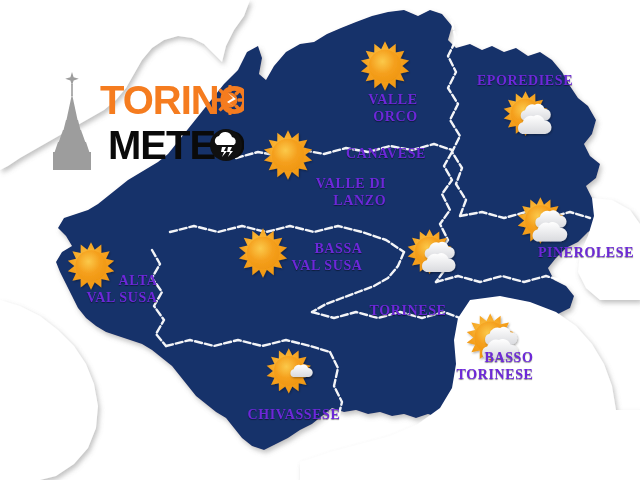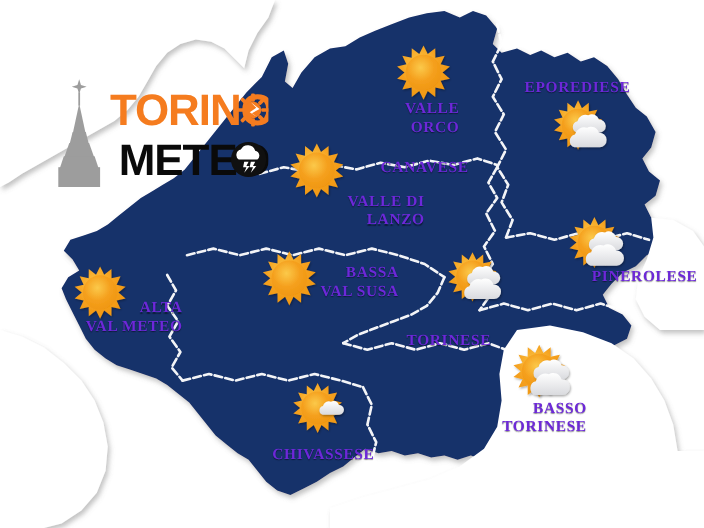--- a/index.html
+++ b/index.html
@@ -326,21 +326,21 @@
               <feDropShadow dx="1.5" dy="2" stdDeviation="1.6" flood-color="#000" flood-opacity="0.35"></feDropShadow>
             </filter>
           </defs>
           <g filter="url(#ds6)">
             <polygon points="50.00,6.00 56.85,19.97 69.09,10.36 69.20,25.92 84.40,22.57 77.75,36.64 92.90,40.21 80.80,50.00 92.90,59.79 77.75,63.36 84.40,77.43 69.20,74.08 69.09,89.64 56.85,80.03 50.00,94.00 43.15,80.03 30.91,89.64 30.80,74.08 15.60,77.43 22.25,63.36 7.10,59.79 19.20,50.00 7.10,40.21 22.25,36.64 15.60,22.57 30.80,25.92 30.91,10.36 43.15,19.97" fill="url(#sg6)"></polygon>
             <circle cx="50" cy="50" r="29.040000000000003" fill="url(#sg6)"></circle>
           </g>
         </svg>
       </div>
       <div class="region-label" style="left: 122px; top: 289px;">ALTA
-VAL METEO</div>
+VAL SUSA</div>
       <div class="wx-icon" title="Poco nuvoloso" style="left: 434px; top: 255px;">
         <svg width="56" height="56" viewBox="0 0 100 100">
           <defs>
             <radialGradient id="sg7" cx="42%" cy="36%" r="68%">
               <stop offset="0%" stop-color="#fbc94a"></stop>
               <stop offset="55%" stop-color="#f5a01e"></stop>
               <stop offset="100%" stop-color="#ef960f"></stop>
             </radialGradient>
             <linearGradient id="cg7" x1="0" y1="0" x2="0" y2="1">
               <stop offset="0%" stop-color="#ffffff"></stop>
@@ -380,21 +380,21 @@
           <g filter="url(#ds8)">
             <polygon points="42.00,4.00 48.23,16.70 59.36,7.96 59.46,22.11 73.27,19.06 67.23,31.85 81.00,35.10 70.00,44.00 81.00,52.90 67.23,56.15 73.27,68.94 59.46,65.89 59.36,80.04 48.23,71.30 42.00,84.00 35.77,71.30 24.64,80.04 24.54,65.89 10.73,68.94 16.77,56.15 3.00,52.90 14.00,44.00 3.00,35.10 16.77,31.85 10.73,19.06 24.54,22.11 24.64,7.96 35.77,16.70" fill="url(#sg8)"></polygon>
             <circle cx="42" cy="44" r="26.400000000000002" fill="url(#sg8)"></circle>
           </g>
           <g filter="url(#ds8)">
             <path d="M 40.32,56.507999999999996 a 9.672,9.672 0 0 1 0.6448,-18.6992 a 13.5408,13.5408 0 0 1 17.68,-9.672 a 11.6064,11.6064 0 0 1 17.16,7.0928 a 9.672,9.672 0 0 1 1.04,21.2784 Z" fill="url(#cg8)"></path>
             <path d="M 36.28,80.18199999999999 a 10.788,10.788 0 0 1 0.7192000000000001,-20.8568 a 15.1032,15.1032 0 0 1 19.720000000000002,-10.788 a 12.9456,12.9456 0 0 1 19.14,7.9112 a 10.788,10.788 0 0 1 1.16,23.733600000000003 Z" fill="url(#cg8)"></path>
           </g>
         </svg>
       </div>
-      <div class="region-label" style="left: 495px; top: 380px;">BASSO
+      <div class="region-label" style="left: 495px; top: 366px;">BASSO
 TORINESE</div>
       <div class="wx-icon" title="Poco nuvoloso" style="left: 292px; top: 372px;">
         <svg width="54" height="54" viewBox="0 0 100 100">
           <defs>
             <radialGradient id="sg9" cx="42%" cy="36%" r="68%">
               <stop offset="0%" stop-color="#fbc94a"></stop>
               <stop offset="55%" stop-color="#f5a01e"></stop>
               <stop offset="100%" stop-color="#ef960f"></stop>
             </radialGradient>
             <linearGradient id="cg9" x1="0" y1="0" x2="0" y2="1">

